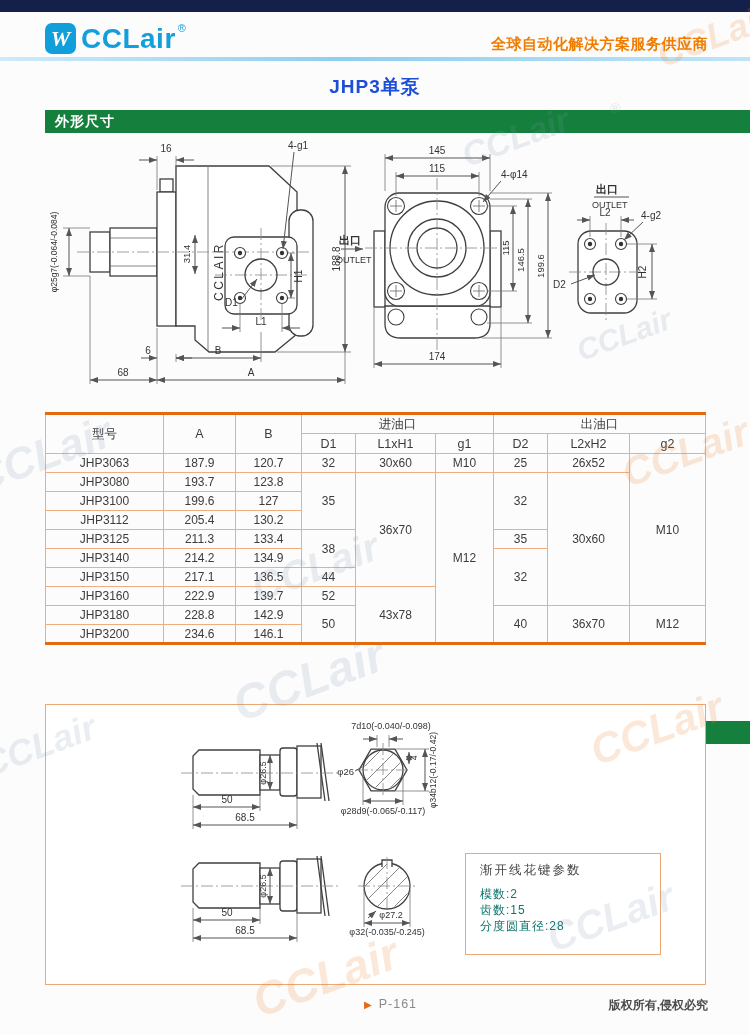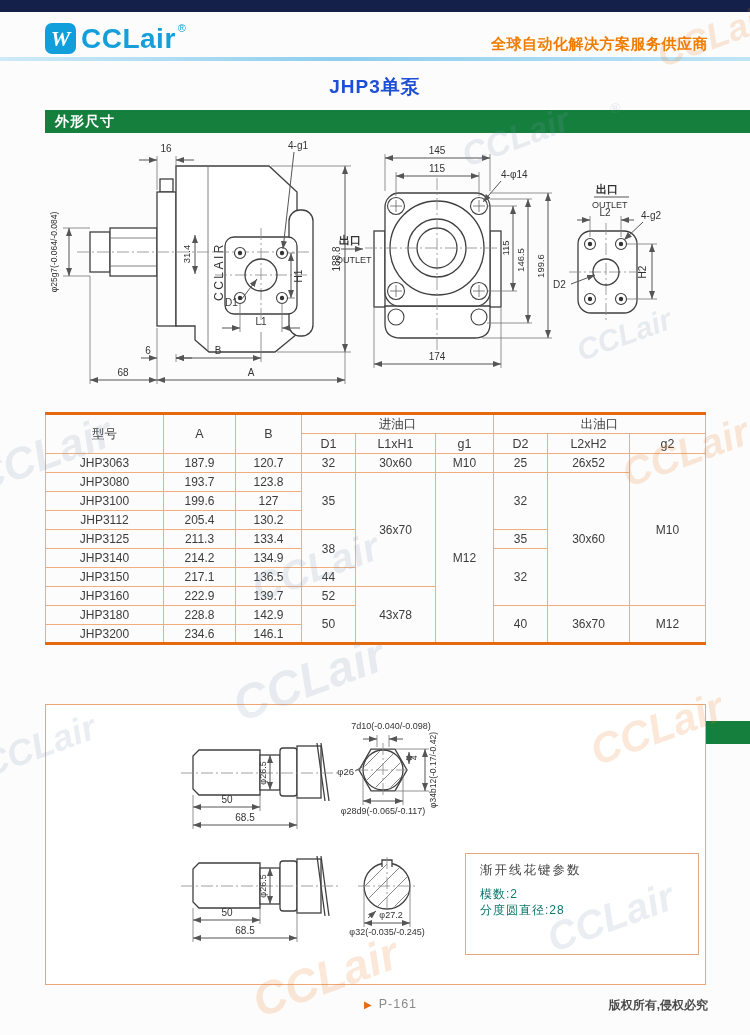--- a/index.html
+++ b/index.html
@@ -33,21 +33,21 @@
   .spec-table { position:absolute; left:45px; top:412px; width:661px; border-collapse:collapse;
                 border-top:3px solid #e4690f; border-bottom:3px solid #e4690f; background:transparent; }
   .spec-table th, .spec-table td { border:1px solid #f0ad7d; text-align:center; vertical-align:middle;
                 font-size:12px; color:#3c3c3c; font-weight:normal; padding:0 2px; height:19px; }
   .spec-table thead th { height:20px; font-size:12.5px; }
 
   .shaft-box { position:absolute; left:45px; top:704px; width:661px; height:281px;
                border:1px solid #eaa877; background:#fff; }
   .shaft-box svg { position:absolute; left:0; top:0; }
 
-  .spline-box { position:absolute; left:419px; top:148px; width:234px; height:102px;
+  .spline-box { position:absolute; left:419px; top:148px; width:196px; height:102px;
                 border:1px solid #eaa877; padding:8px 0 0 14px; background:#fff; }
   .spline-title { font-size:12.5px; color:#444; letter-spacing:2px; margin-bottom:7px; }
   .spline-item { font-size:12px; color:#0f766e; line-height:16px; letter-spacing:1px; list-style:none; }
 
   .footer-page { position:absolute; left:348px; top:997px; font-size:12.5px; color:#8a8a8a; letter-spacing:1px;padding-left:16px; }
   .footer-page .tri { color:#e86a10; font-size:10px; margin-right:6px; }
   .footer-copy { position:absolute; right:42px; top:997px; font-size:12px; font-weight:bold; color:#4a4a4a; }
 
   .wm { position:absolute; font-style:italic; font-weight:bold; transform:rotate(-20deg);
         color:rgba(125,150,175,0.16); pointer-events:none; white-space:nowrap; }
@@ -491,20 +491,21 @@
         <line class="ext" x1="364" y1="185" x2="364" y2="222"></line>
     <line class="dim" x1="318" y1="218" x2="364" y2="218" marker-start="url(#ab2)" marker-end="url(#ae2)"></line>
     <text x="341" y="230" font-size="9" text-anchor="middle">φ32(-0.035/-0.245)</text>
   </g>
 </svg>
 
   <div class="spline-box">
     <div class="spline-title">渐开线花键参数</div>
     <ul>
       <li class="spline-item">模数:2</li>
+      <li class="spline-item">齿数:15</li>
       <li class="spline-item">分度圆直径:28</li>
     </ul>
   </div>
 </div>
 
 <div class="footer-page">
   <span class="tri">▶</span><span>P-161</span>
 </div>
 <div class="footer-copy">版权所有,侵权必究</div>
 

